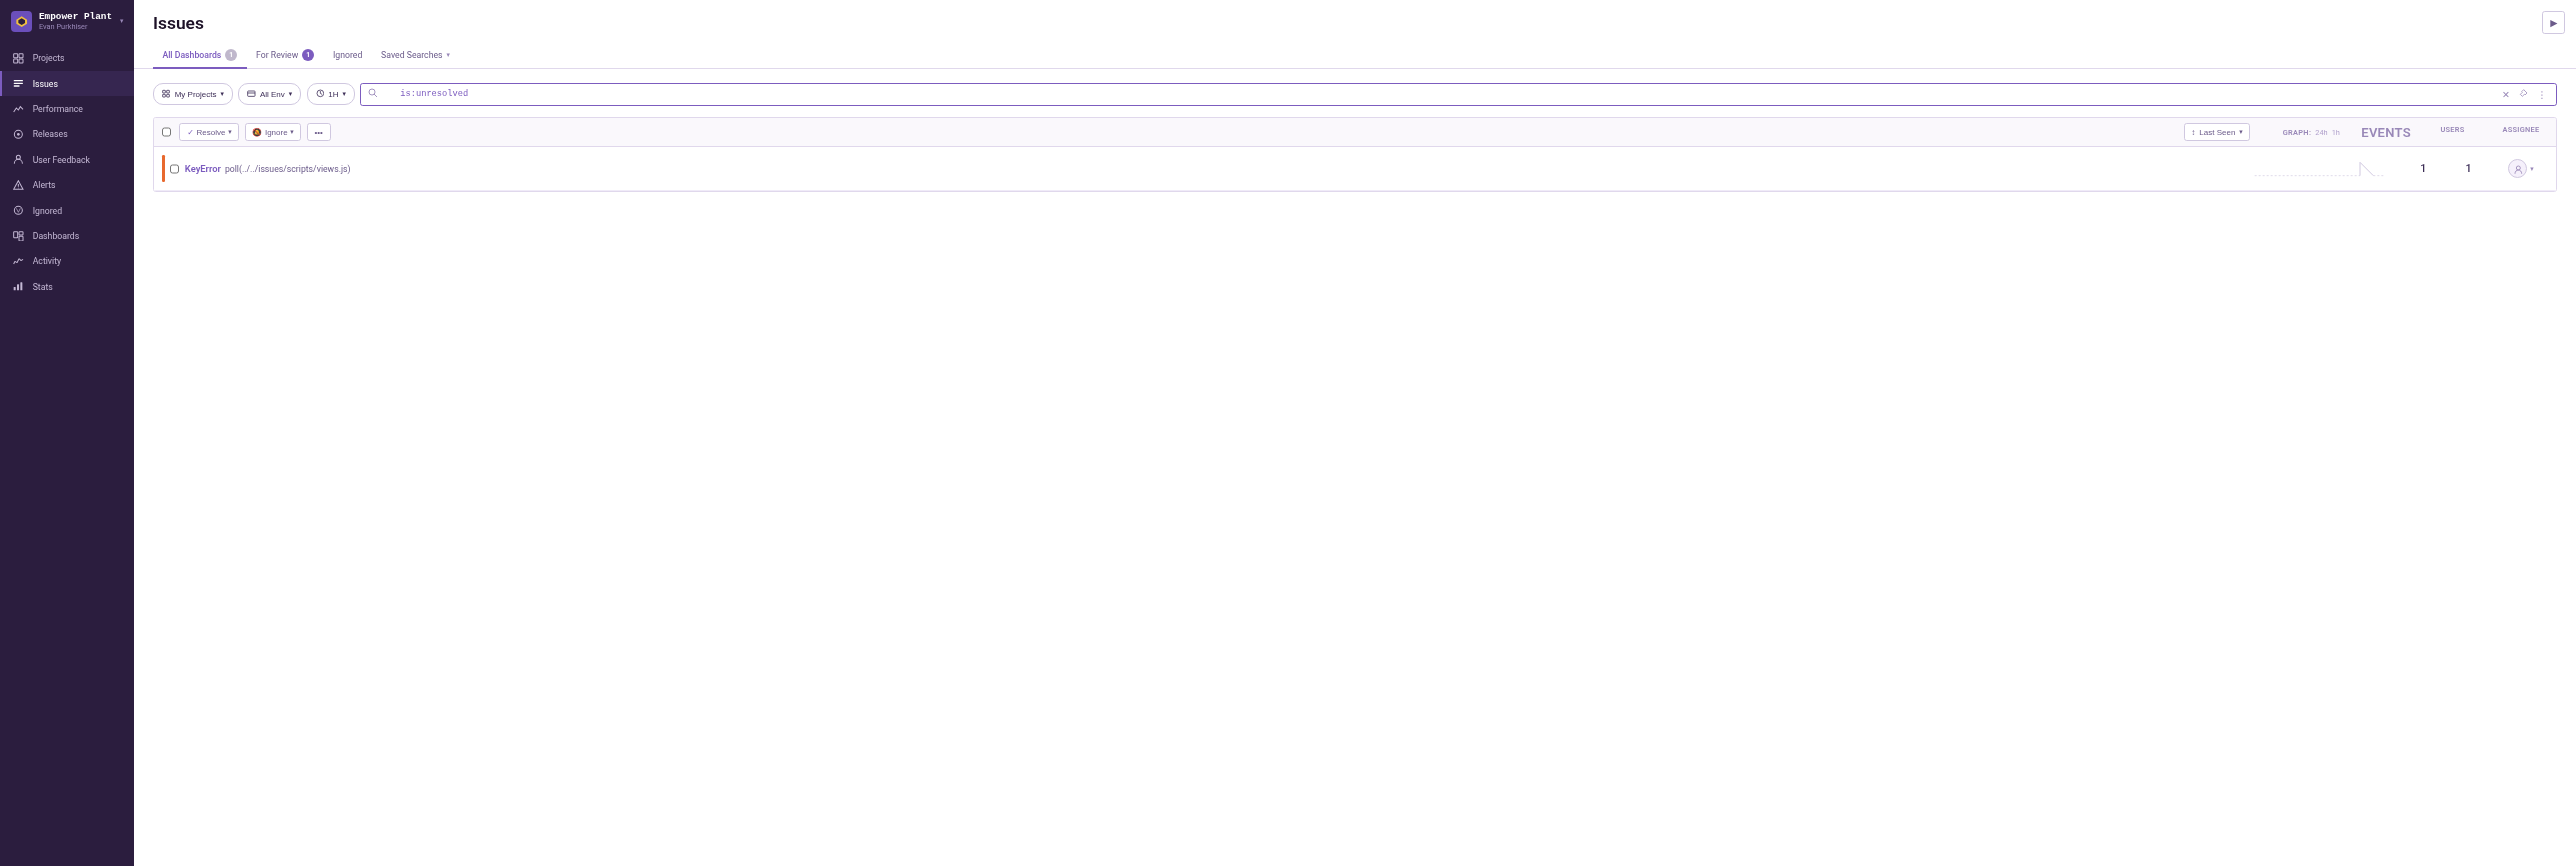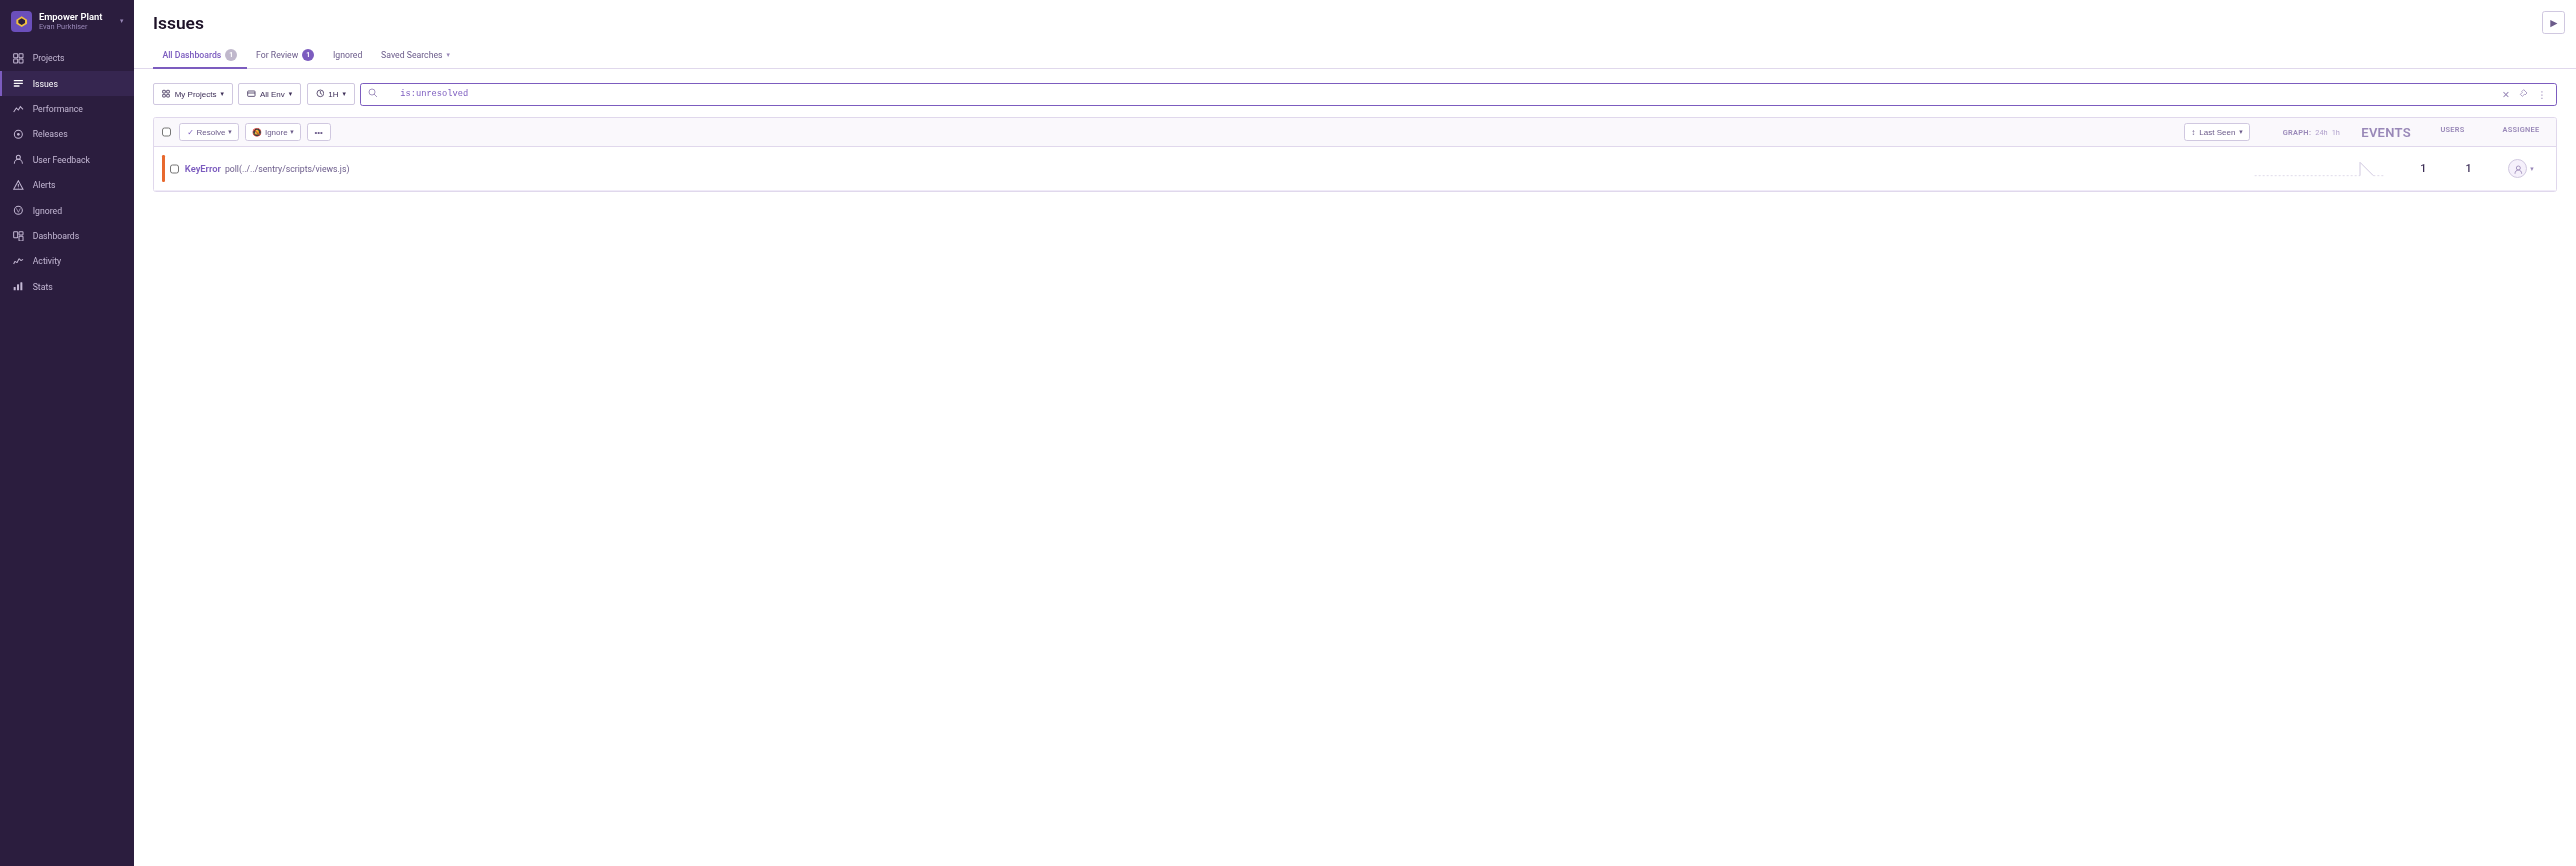--- a/index.html
+++ b/index.html
@@ -30,20 +30,21 @@
       display: flex;
       align-items: center;
       justify-content: center;
       flex-shrink: 0;
     }
     .sidebar-logo svg { width: 13.4px; height: 13.4px; }
     .sidebar-org-name {
       font-size: 9.4px;
       font-weight: 600;
       color: #fff;
+      font-family: Liberation Mono, monospace;
     }
     .sidebar-org-user {
       font-size: 7.4px;
       color: #9988b8;
     }
     .sidebar-chevron {
       margin-left: auto;
       color: #9988b8;
       font-size: 6.7px;
     }
@@ -144,21 +145,21 @@
       gap: 5.4px;
       align-items: center;
       margin-bottom: 10.7px;
     }
     .filter-btn {
       display: flex;
       align-items: center;
       gap: 4px;
       padding: 4.7px 8px;
       border: 0.7px solid #d0c8e0;
-      border-radius: 2px;
+      border-radius: 10px;
       background: #fff;
       font-size: 8px;
       color: #3d2e57;
       cursor: pointer;
       white-space: nowrap;
     }
     .search-bar {
       flex: 1;
       display: flex;
       align-items: center;
@@ -589,21 +590,21 @@
             <span style="font-size:7.4px; font-weight:600; color:#9988b8; text-transform:uppercase; letter-spacing:0.3px; min-width:54px; text-align:center;">ASSIGNEE</span>
           </div>
         </div>
 
         <div class="issue-row" style="display:flex; align-items:center; padding:8px; gap:5.4px; border-bottom:0.7px solid #f0ebf8;">
           <div style="width:2.7px; height:27px; background:#e8692e; border-radius:1.3px; flex-shrink:0;"></div>
           <input type="checkbox" style="flex-shrink: 0;">
           <div style="flex:1; min-width:0;">
             <div style="display:flex; align-items:baseline; gap:4px; flex-wrap:wrap;">
               <a href="#" class="issue-name">KeyError</a>
-              <span class="issue-location">poll(../../sentry/scripts/views.js)</span>
+              <span class="issue-location">poll(../../issues/scripts/views.js)</span>
             </div>
           </div>
 
           <div style="width:134px; height:24px; margin:0 10.7px;">
             <svg width="134" height="24" viewBox="0 0 200 36">
 
               <line x1="2" y1="28" x2="160" y2="28" stroke="#d0c8e0" stroke-width="1" stroke-dasharray="3,3"></line>
               <line x1="160" y1="28" x2="160" y2="8" stroke="#d0c8e0" stroke-width="1.5"></line>
               <line x1="160" y1="8" x2="180" y2="28" stroke="#d0c8e0" stroke-width="1.5"></line>
               <line x1="180" y1="28" x2="198" y2="28" stroke="#d0c8e0" stroke-width="1" stroke-dasharray="3,3"></line>

